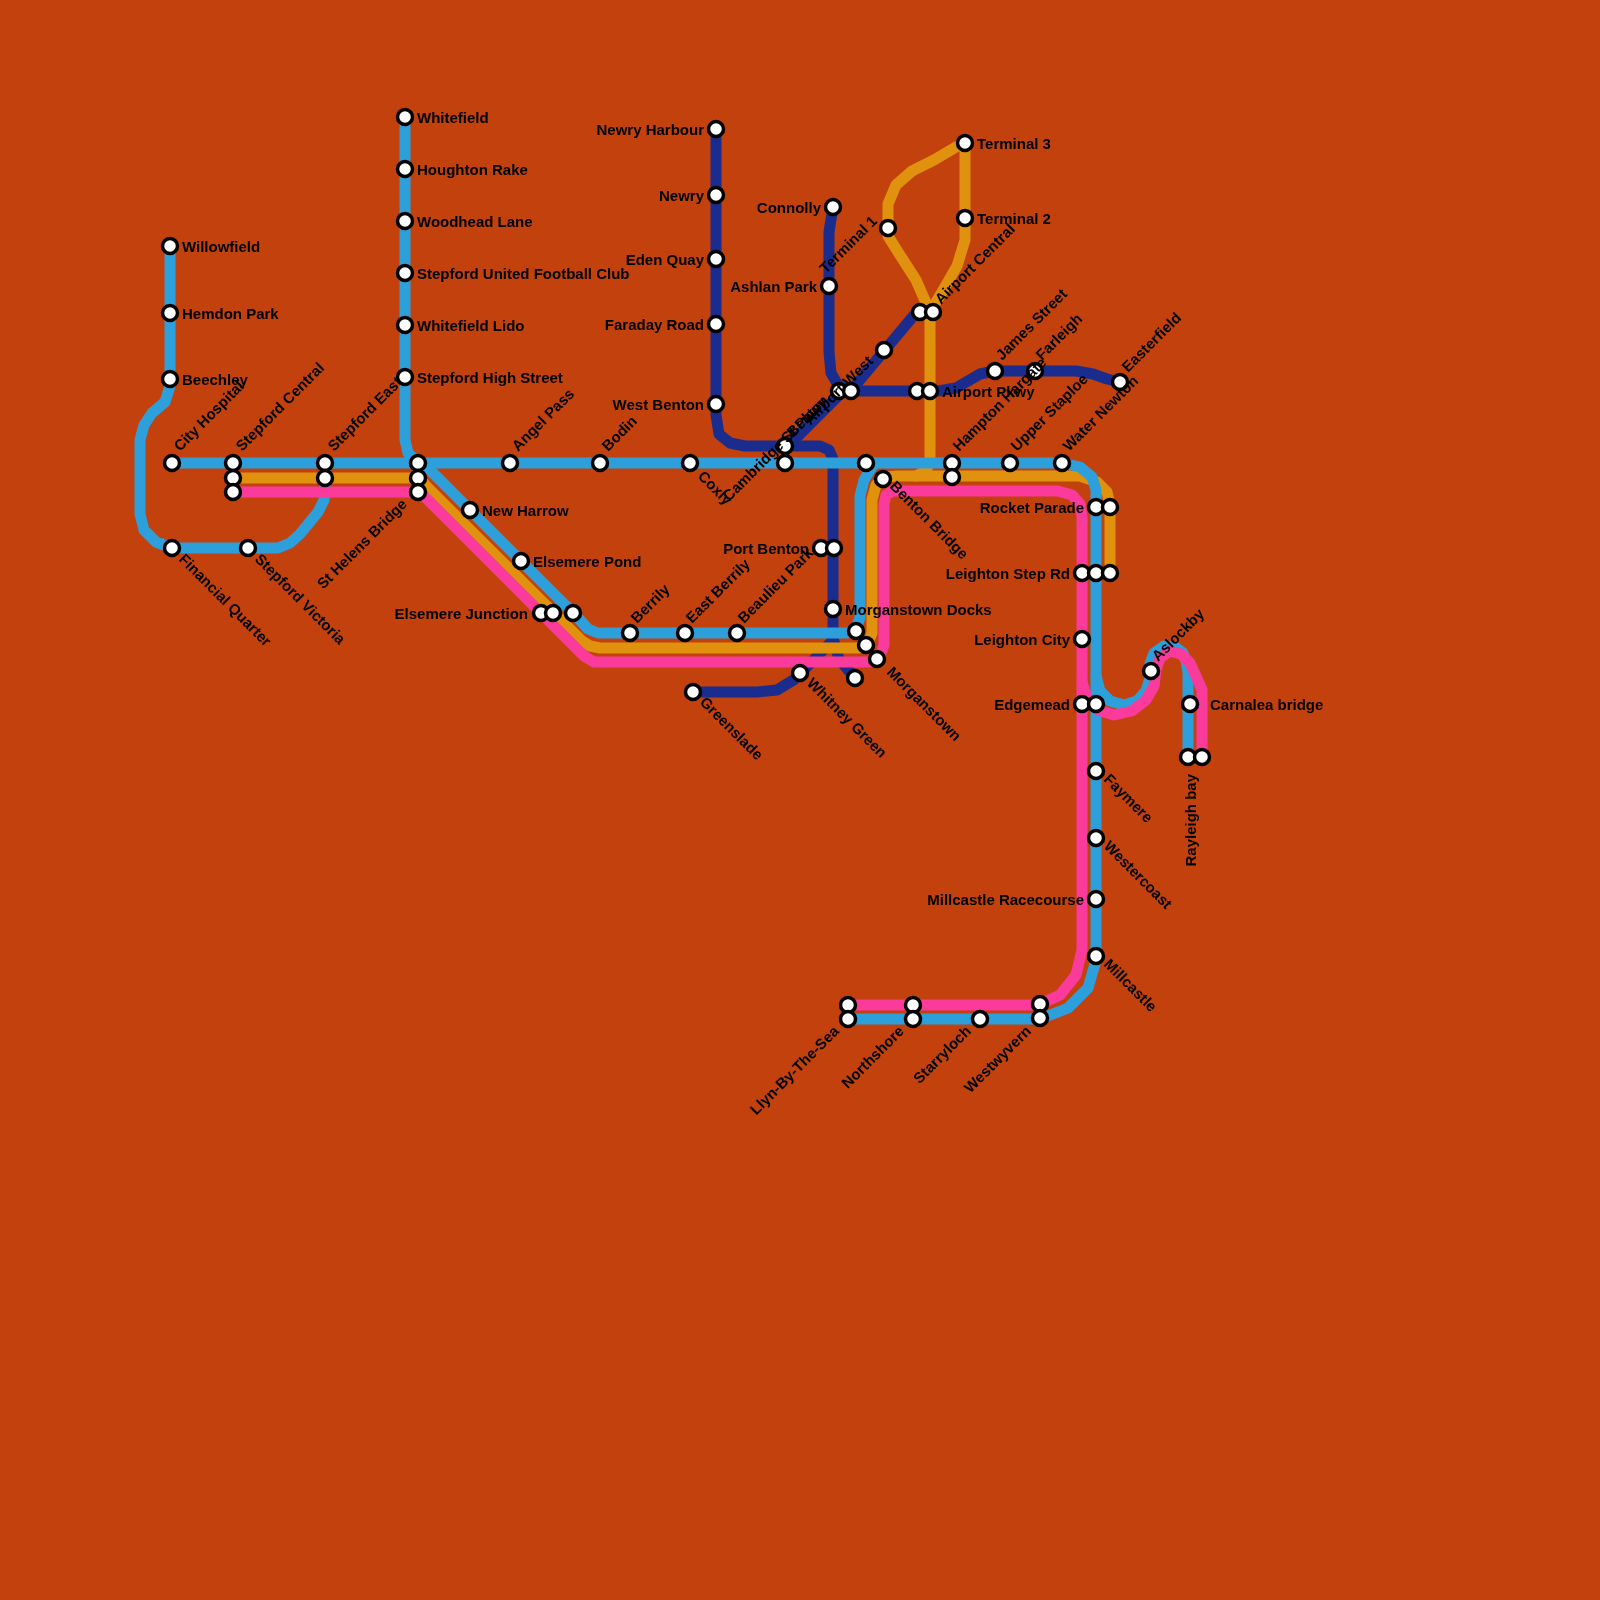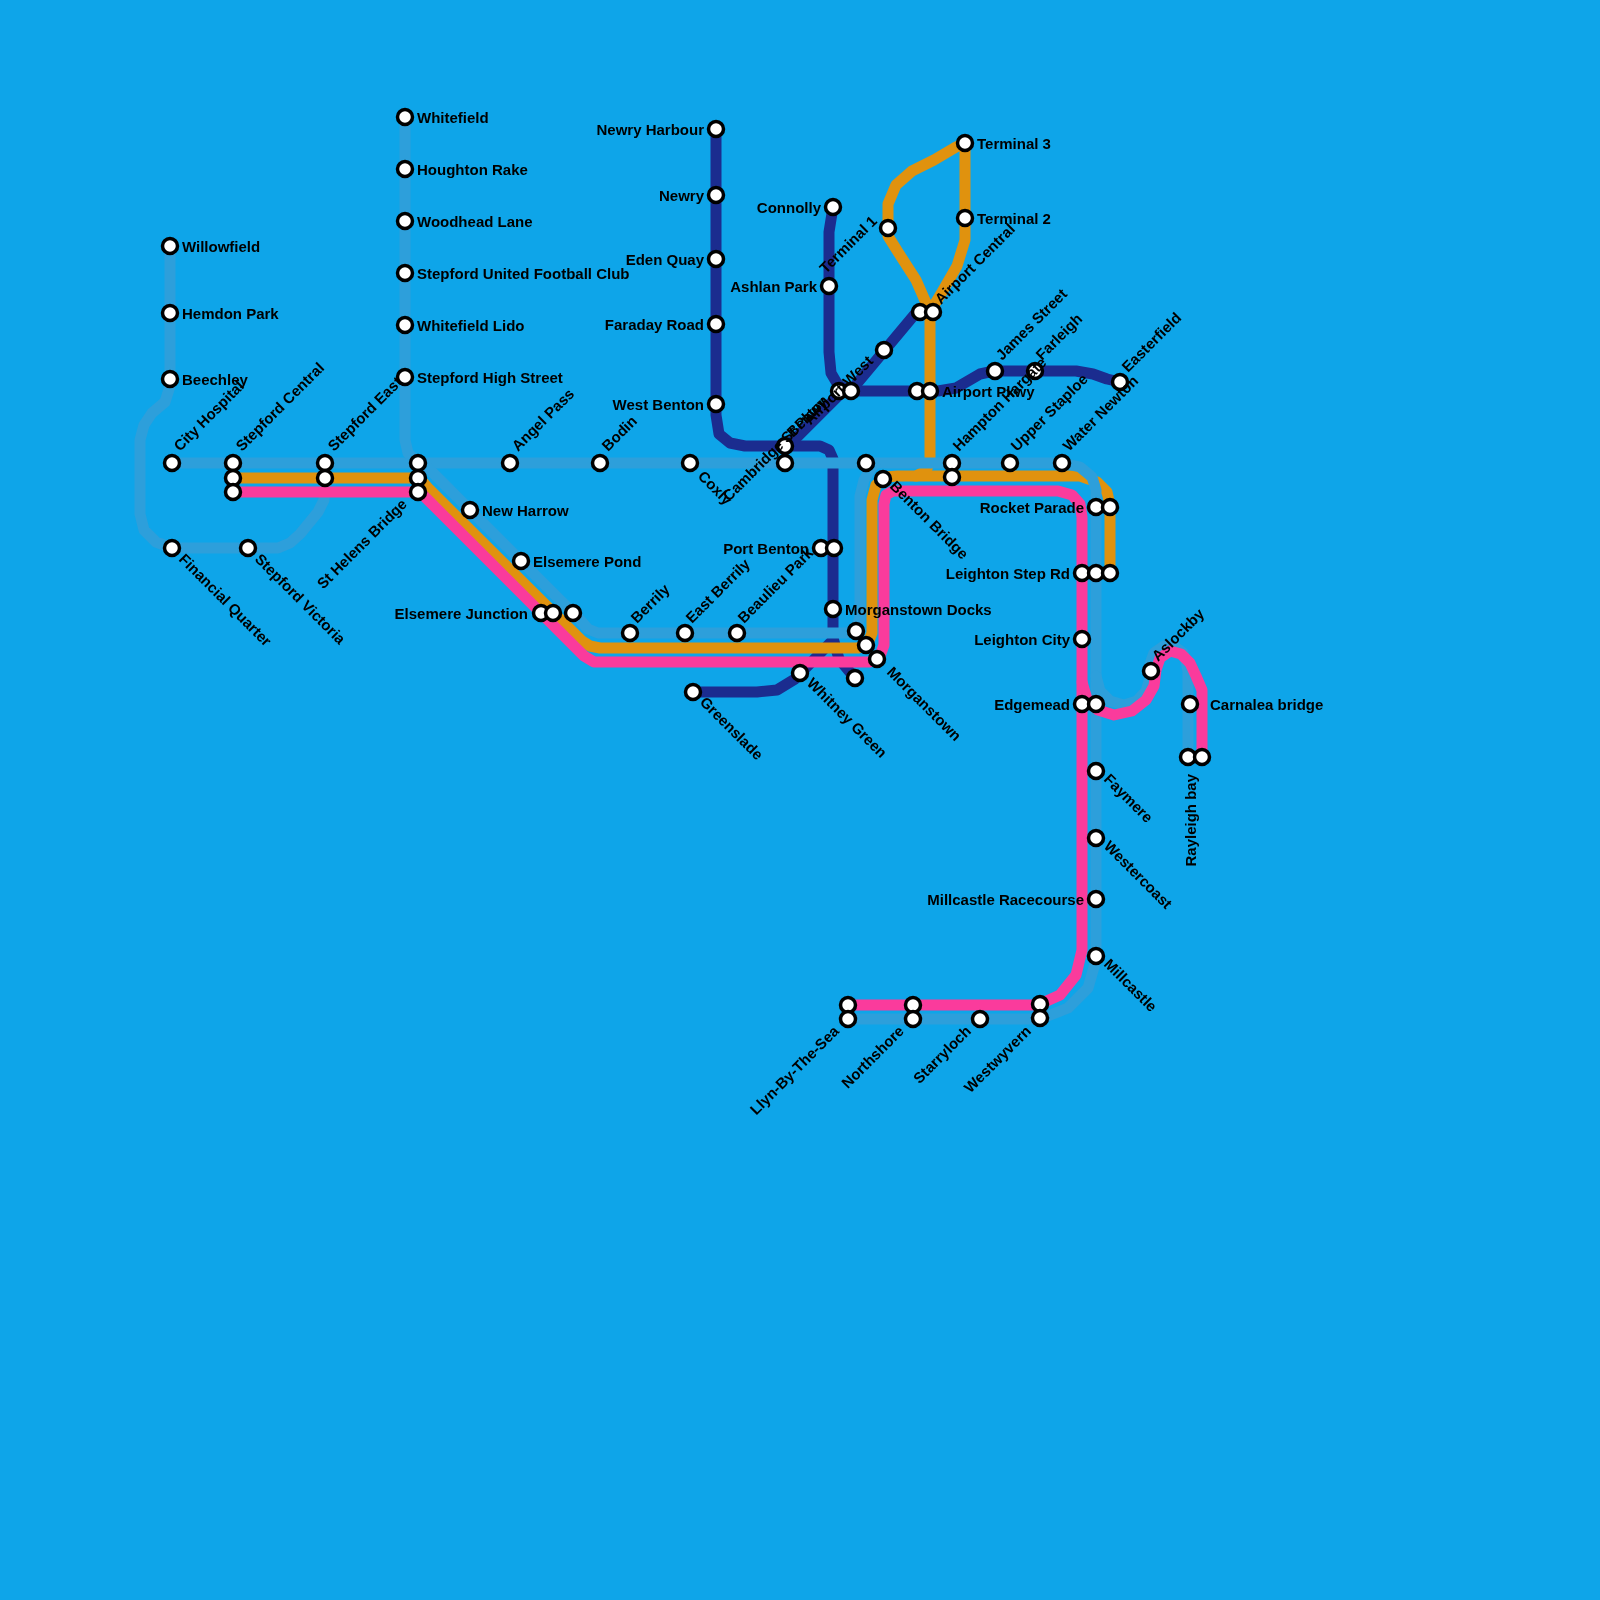--- a/index.html
+++ b/index.html
@@ -1,16 +1,16 @@
 <!DOCTYPE html>
 <html><head>
 <meta charset="utf-8">
 <style>
   html,body{margin:0;padding:0;background:#ffffff;}
-  .map-wrap{width:1600px;height:1600px;background:#0ea5e9;position:relative;overflow:hidden;}
+  .map-wrap{width:1600px;height:1600px;background:#c2410c;position:relative;overflow:hidden;}
   svg{display:block;}
   .station-label{font-family:"Liberation Sans",sans-serif;font-weight:bold;font-size:15px;fill:#000;}
 </style>
 </head>
 <body>
 
 <div class="map-wrap">
   <svg width="1600" height="1600" viewBox="0 0 1600 1600" xmlns="http://www.w3.org/2000/svg">
     <g>
         <polyline points="716,129 716,415 719,434 730,443 745,446 820,446 829,450 833,459 833,638 839,659 849,671 856,678" fill="none" stroke="#1b2c8f" stroke-width="11" stroke-linecap="round" stroke-linejoin="round"></polyline>

